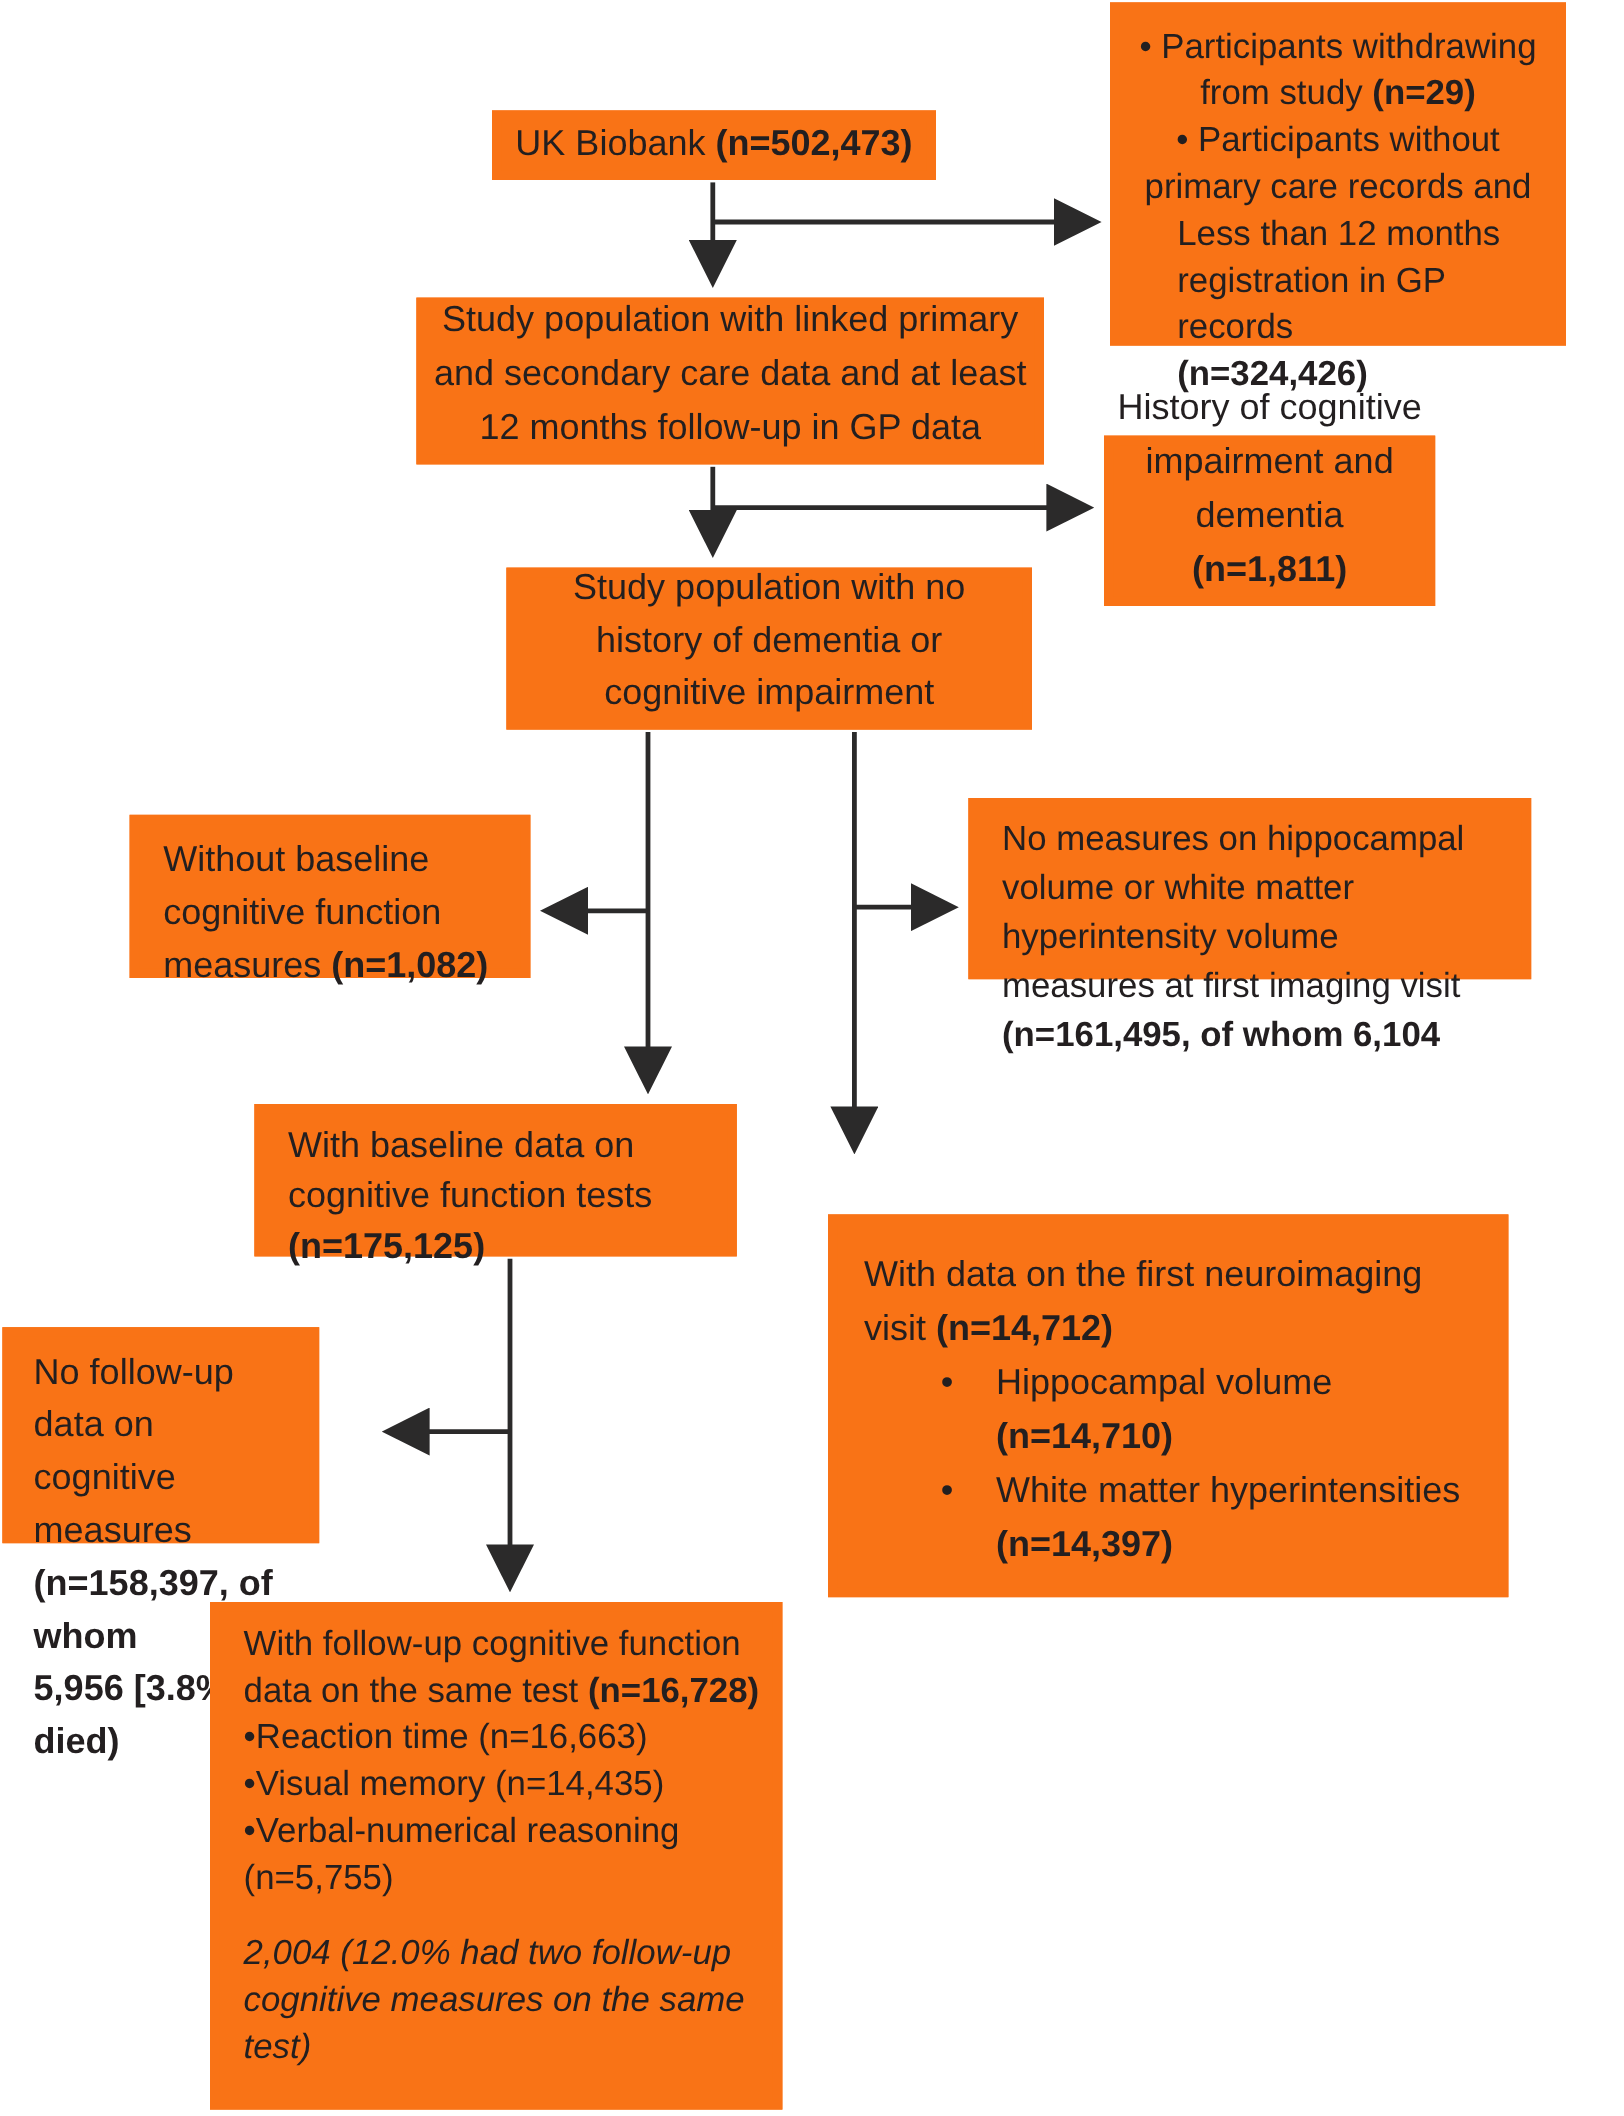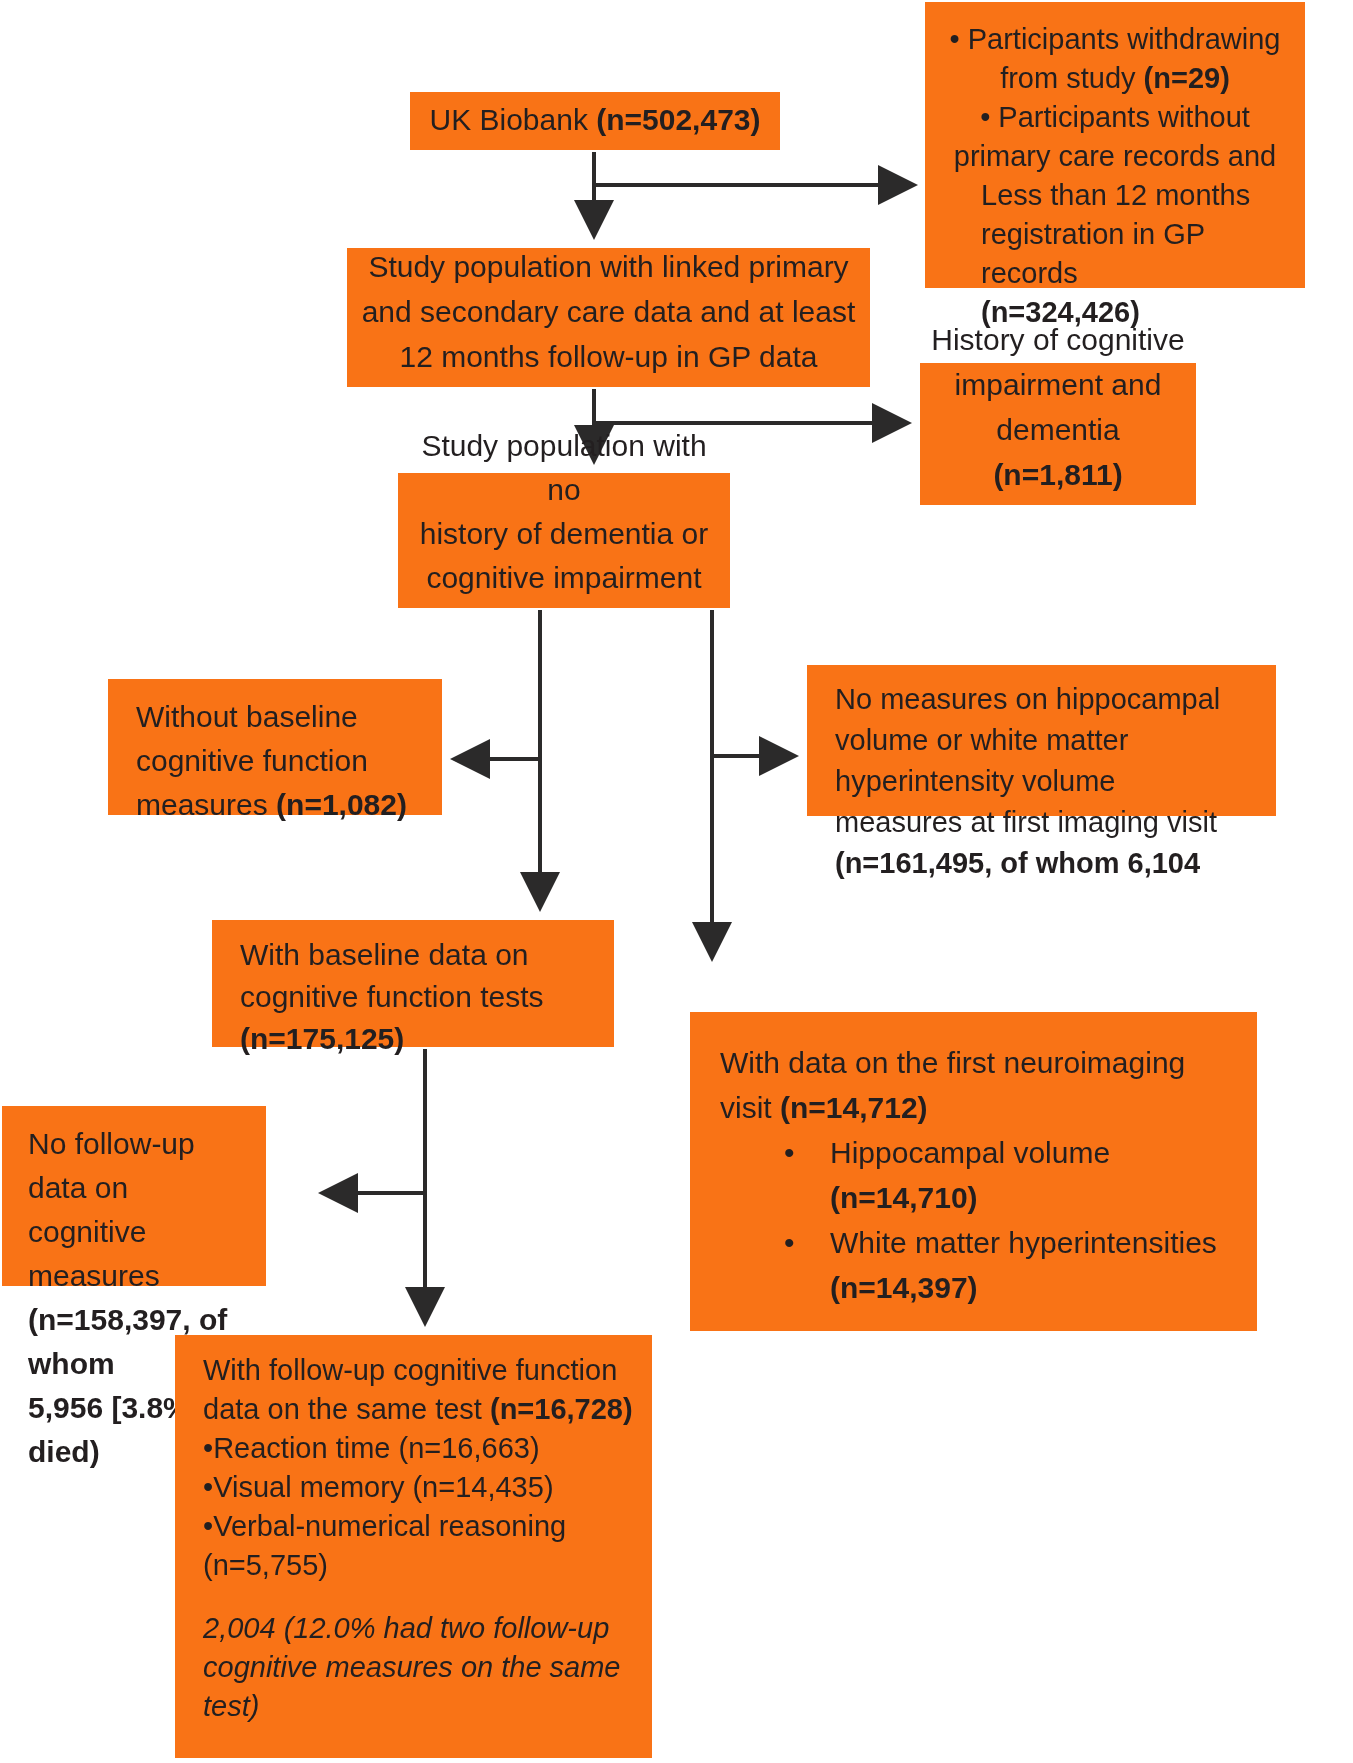--- a/index.html
+++ b/index.html
@@ -15,21 +15,21 @@
   .leftpad{padding:14px 10px 6px 20px;text-align:left;}
   b{font-weight:700;}
   .line{display:block;}
   
   #box-uk-biobank{left:410px;top:92px;width:370px;height:58px;}
   #box-excl-withdraw{left:925px;top:2px;width:380px;height:286px;font-size:29px;line-height:39px;padding-top:10px;}
   #box-excl-withdraw .ctr{text-align:center;}
   #box-excl-withdraw .lft{text-align:left;padding-left:48px;}
   #box-study-linked{left:347px;top:248px;width:523px;height:139px;}
   #box-excl-history{left:920px;top:363px;width:276px;height:142px;}
-  #box-study-nohist{left:398px;top:473px;width:332px;height:135px;line-height:44px;}
+  #box-study-nohist{left:422px;top:473px;width:438px;height:135px;line-height:44px;}
   #box-excl-nobaseline{left:108px;top:679px;width:334px;height:136px;font-size:30px;line-height:44px;padding-top:8px;}
   #box-excl-noimaging{left:807px;top:665px;width:469px;height:151px;font-size:29px;line-height:41px;padding-top:6px;}
   #box-with-baseline{left:212px;top:920px;width:402px;height:127px;font-size:30px;line-height:42px;padding-top:6px;}
   #box-neuroimaging{left:690px;top:1012px;width:567px;height:319px;font-size:30px;line-height:45px;padding:20px 10px 6px 22px;text-align:left;}
   #box-neuroimaging .nbullet{padding-left:64px;display:flex;}
   #box-neuroimaging .dot{width:46px;flex:0 0 46px;}
   #box-excl-nofollowup{left:2px;top:1106px;width:264px;height:180px;font-size:30px;line-height:44px;padding:8px 6px 6px 18px;text-align:left;}
   #box-with-followup{left:175px;top:1335px;width:477px;height:423px;font-size:29px;line-height:39px;padding:8px 8px 6px 20px;text-align:left;}
   #box-with-followup .gap{height:24px;}
   #box-with-followup .note{font-style:italic;}

